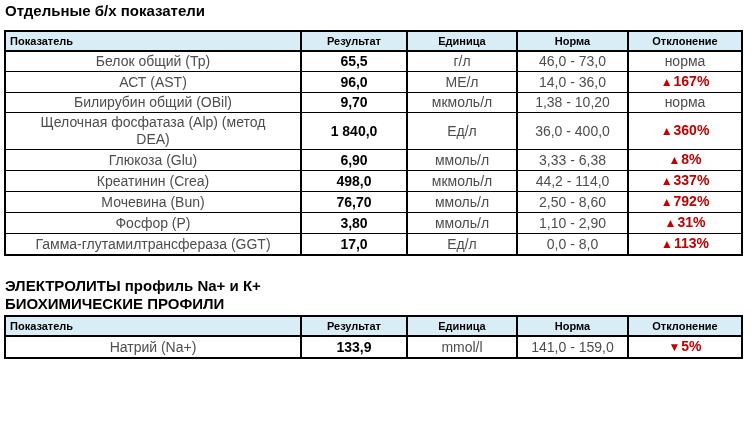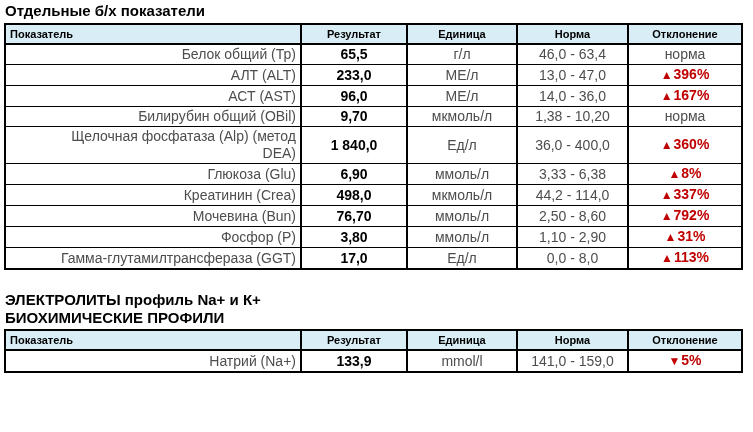--- a/index.html
+++ b/index.html
@@ -15,21 +15,21 @@
     width: 753px; height: 432px;
     background: var(--page-bg);
     font-family: "Liberation Sans", sans-serif;
     overflow: hidden;
   }
   .page { padding: 2px 0 0 4px; }
   .sec-title {
     font-size: 15px; font-weight: bold; color: #000;
     line-height: 18px; margin: 0 0 0 1px;
   }
-  .sec-title.first { margin-bottom: 3px; }
+  .sec-title.first { margin-bottom: 10px; }
   .profiles-block { margin-top: 21px; }
   .profiles-block .sec-title { margin-bottom: 0; }
   table.lab {
     border-collapse: collapse; table-layout: fixed;
     width: 737px; border: 2px solid var(--border);
   }
   table.lab.second { margin-top: 2px; }
   .lab th, .lab td {
     border: 1px solid var(--border);
     border-left-width: 2px; border-right-width: 2px;
@@ -40,21 +40,21 @@
     font-size: 11px; font-weight: bold; color: #000;
     text-align: center; padding: 0 4px;
     height: 19px; line-height: 18px;
     border-bottom-width: 2px;
   }
   .lab th.left { text-align: left; }
   .lab td {
     font-size: 14px; color: var(--text);
     text-align: center; padding: 1px 4px; line-height: 17px;
   }
-  .lab td.name { text-align: right; white-space: pre-line; }
+  .lab td.name { text-align: center; white-space: pre-line; }
   .lab td.result { color: #000; font-weight: bold; }
   .lab td.dev.abnormal { color: var(--red); font-weight: bold; }
   .lab .arrow { font-size: 12px; margin-right: 1px; }
 </style>
 </head>
 <body>
 
 <div class="page">
 
   <div class="sec-title first">Отдельные б/х показатели</div>
@@ -74,29 +74,22 @@
           <th>Единица</th>
           <th>Норма</th>
           <th>Отклонение</th>
         </tr>
       </thead>
       <tbody>
         <tr>
           <td class="name">Белок общий (Тр)</td>
           <td class="result">65,5</td>
           <td class="unit">г/л</td>
-          <td class="norm">46,0 - 63,4</td>
+          <td class="norm">46,0 - 73,0</td>
           <td class="dev">норма</td>
-        </tr>
-        <tr>
-          <td class="name">АЛТ (ALT)</td>
-          <td class="result">233,0</td>
-          <td class="unit">МЕ/л</td>
-          <td class="norm">13,0 - 47,0</td>
-          <td class="dev abnormal"><span class="arrow">▲</span><span>396%</span></td>
         </tr>
         <tr>
           <td class="name">АСТ (AST)</td>
           <td class="result">96,0</td>
           <td class="unit">МЕ/л</td>
           <td class="norm">14,0 - 36,0</td>
           <td class="dev abnormal"><span class="arrow">▲</span><span>167%</span></td>
         </tr>
         <tr>
           <td class="name">Билирубин общий (OBil)</td>

